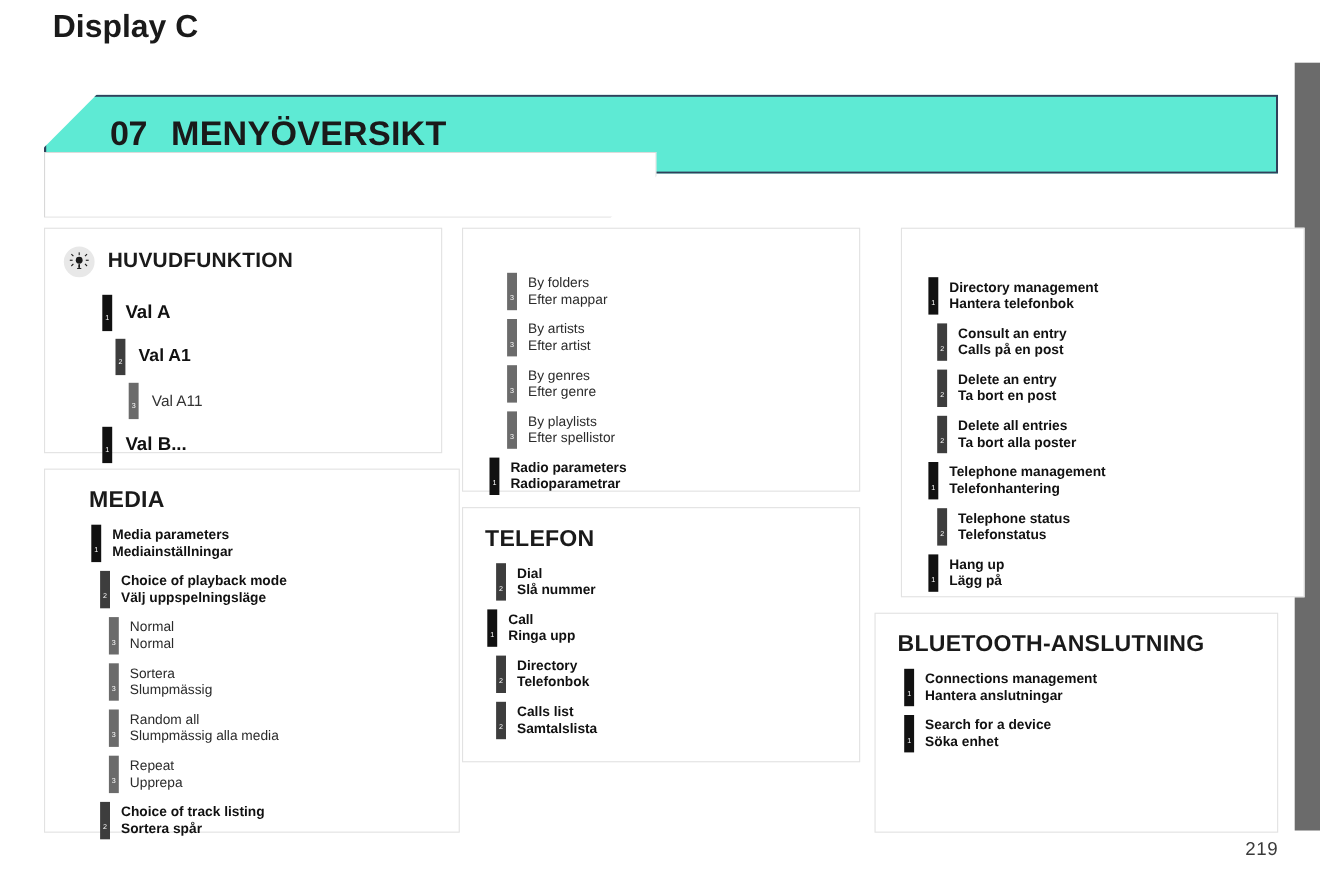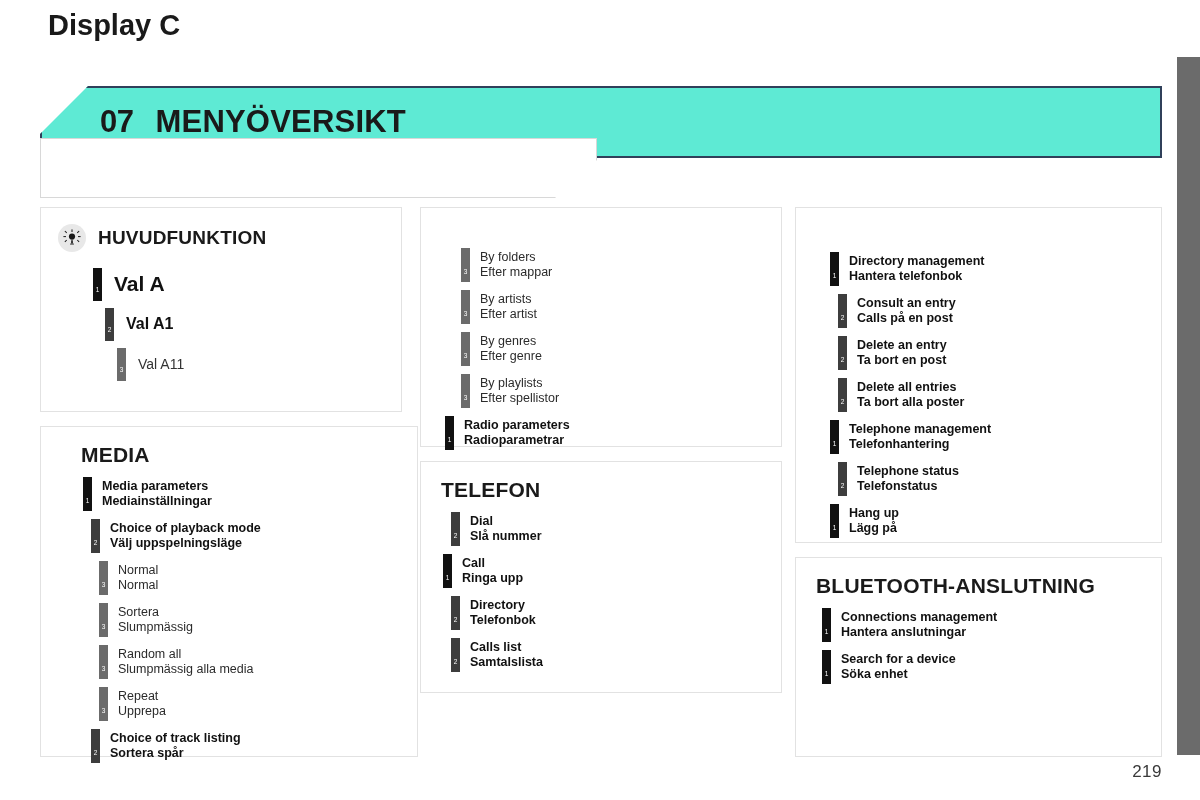--- a/index.html
+++ b/index.html
@@ -92,21 +92,21 @@
   .panel {
     position: absolute;
     box-sizing: border-box;
     border: 1px solid #e2e2e2;
     background: #ffffff;
   }
   .col1-top  { left: 0px;   top: 0px;   width: 362px; height: 205px; }
   .col1-bot  { left: 0px;   top: 219px; width: 378px; height: 331px; padding-left: 20px; }
   .col2-top  { left: 380px; top: 0px;   width: 362px; height: 240px; }
   .col2-bot  { left: 380px; top: 254px; width: 362px; height: 232px; }
-  .col3-top  { left: 755px; top: 0px;   width: 367px; height: 336px; padding-left: 10px; }
+  .col3-top  { left: 779px; top: 0px;   width: 367px; height: 336px; }
   .col3-bot  { left: 755px; top: 350px; width: 367px; height: 200px; }
 
   .panel-body {
     position: relative;
     padding: 10px 12px 10px 12px;
   }
 
   
   .section-head {
     display: flex;
@@ -141,21 +141,21 @@
     display: flex;
     align-items: center;
     height: 40px;
   }
   .legend-label {
     font-weight: bold;
     color: #111;
     margin-left: 12px;
     white-space: nowrap;
   }
-  .legend-row.lv1 .legend-label { font-size: 21px; }
+  .legend-row.lv1 .legend-label { font-size: 17px; }
   .legend-row.lv2 .legend-label { font-size: 16px; }
   .legend-row.lv3 .legend-label { font-size: 14px; font-weight: normal; color: #333; }
   .legend-row.lv1 { padding-left: 40px; }
   .legend-row.lv2 { padding-left: 52px; }
   .legend-row.lv3 { padding-left: 64px; }
 
   
   .marker {
     width: 9px;
     height: 33px;
@@ -269,20 +269,26 @@
               <span class="num">2</span>
             </span>
           <span class="legend-label">Val A1</span>
         </div>
         <div class="legend-row lv3">
           <span class="marker">
               <span class="num">3</span>
             </span>
           <span class="legend-label">Val A11</span>
         </div>
+        <div class="legend-row lv1">
+          <span class="marker">
+              <span class="num">1</span>
+            </span>
+          <span class="legend-label">Val B...</span>
+        </div>
       </div>
     </div>
   </div>
 
   <div class="panel col1-bot">
     <div class="panel-body">
       <div class="section-head plain">
         <span class="section-title big">MEDIA</span>
       </div>
       <div class="menu-list">

